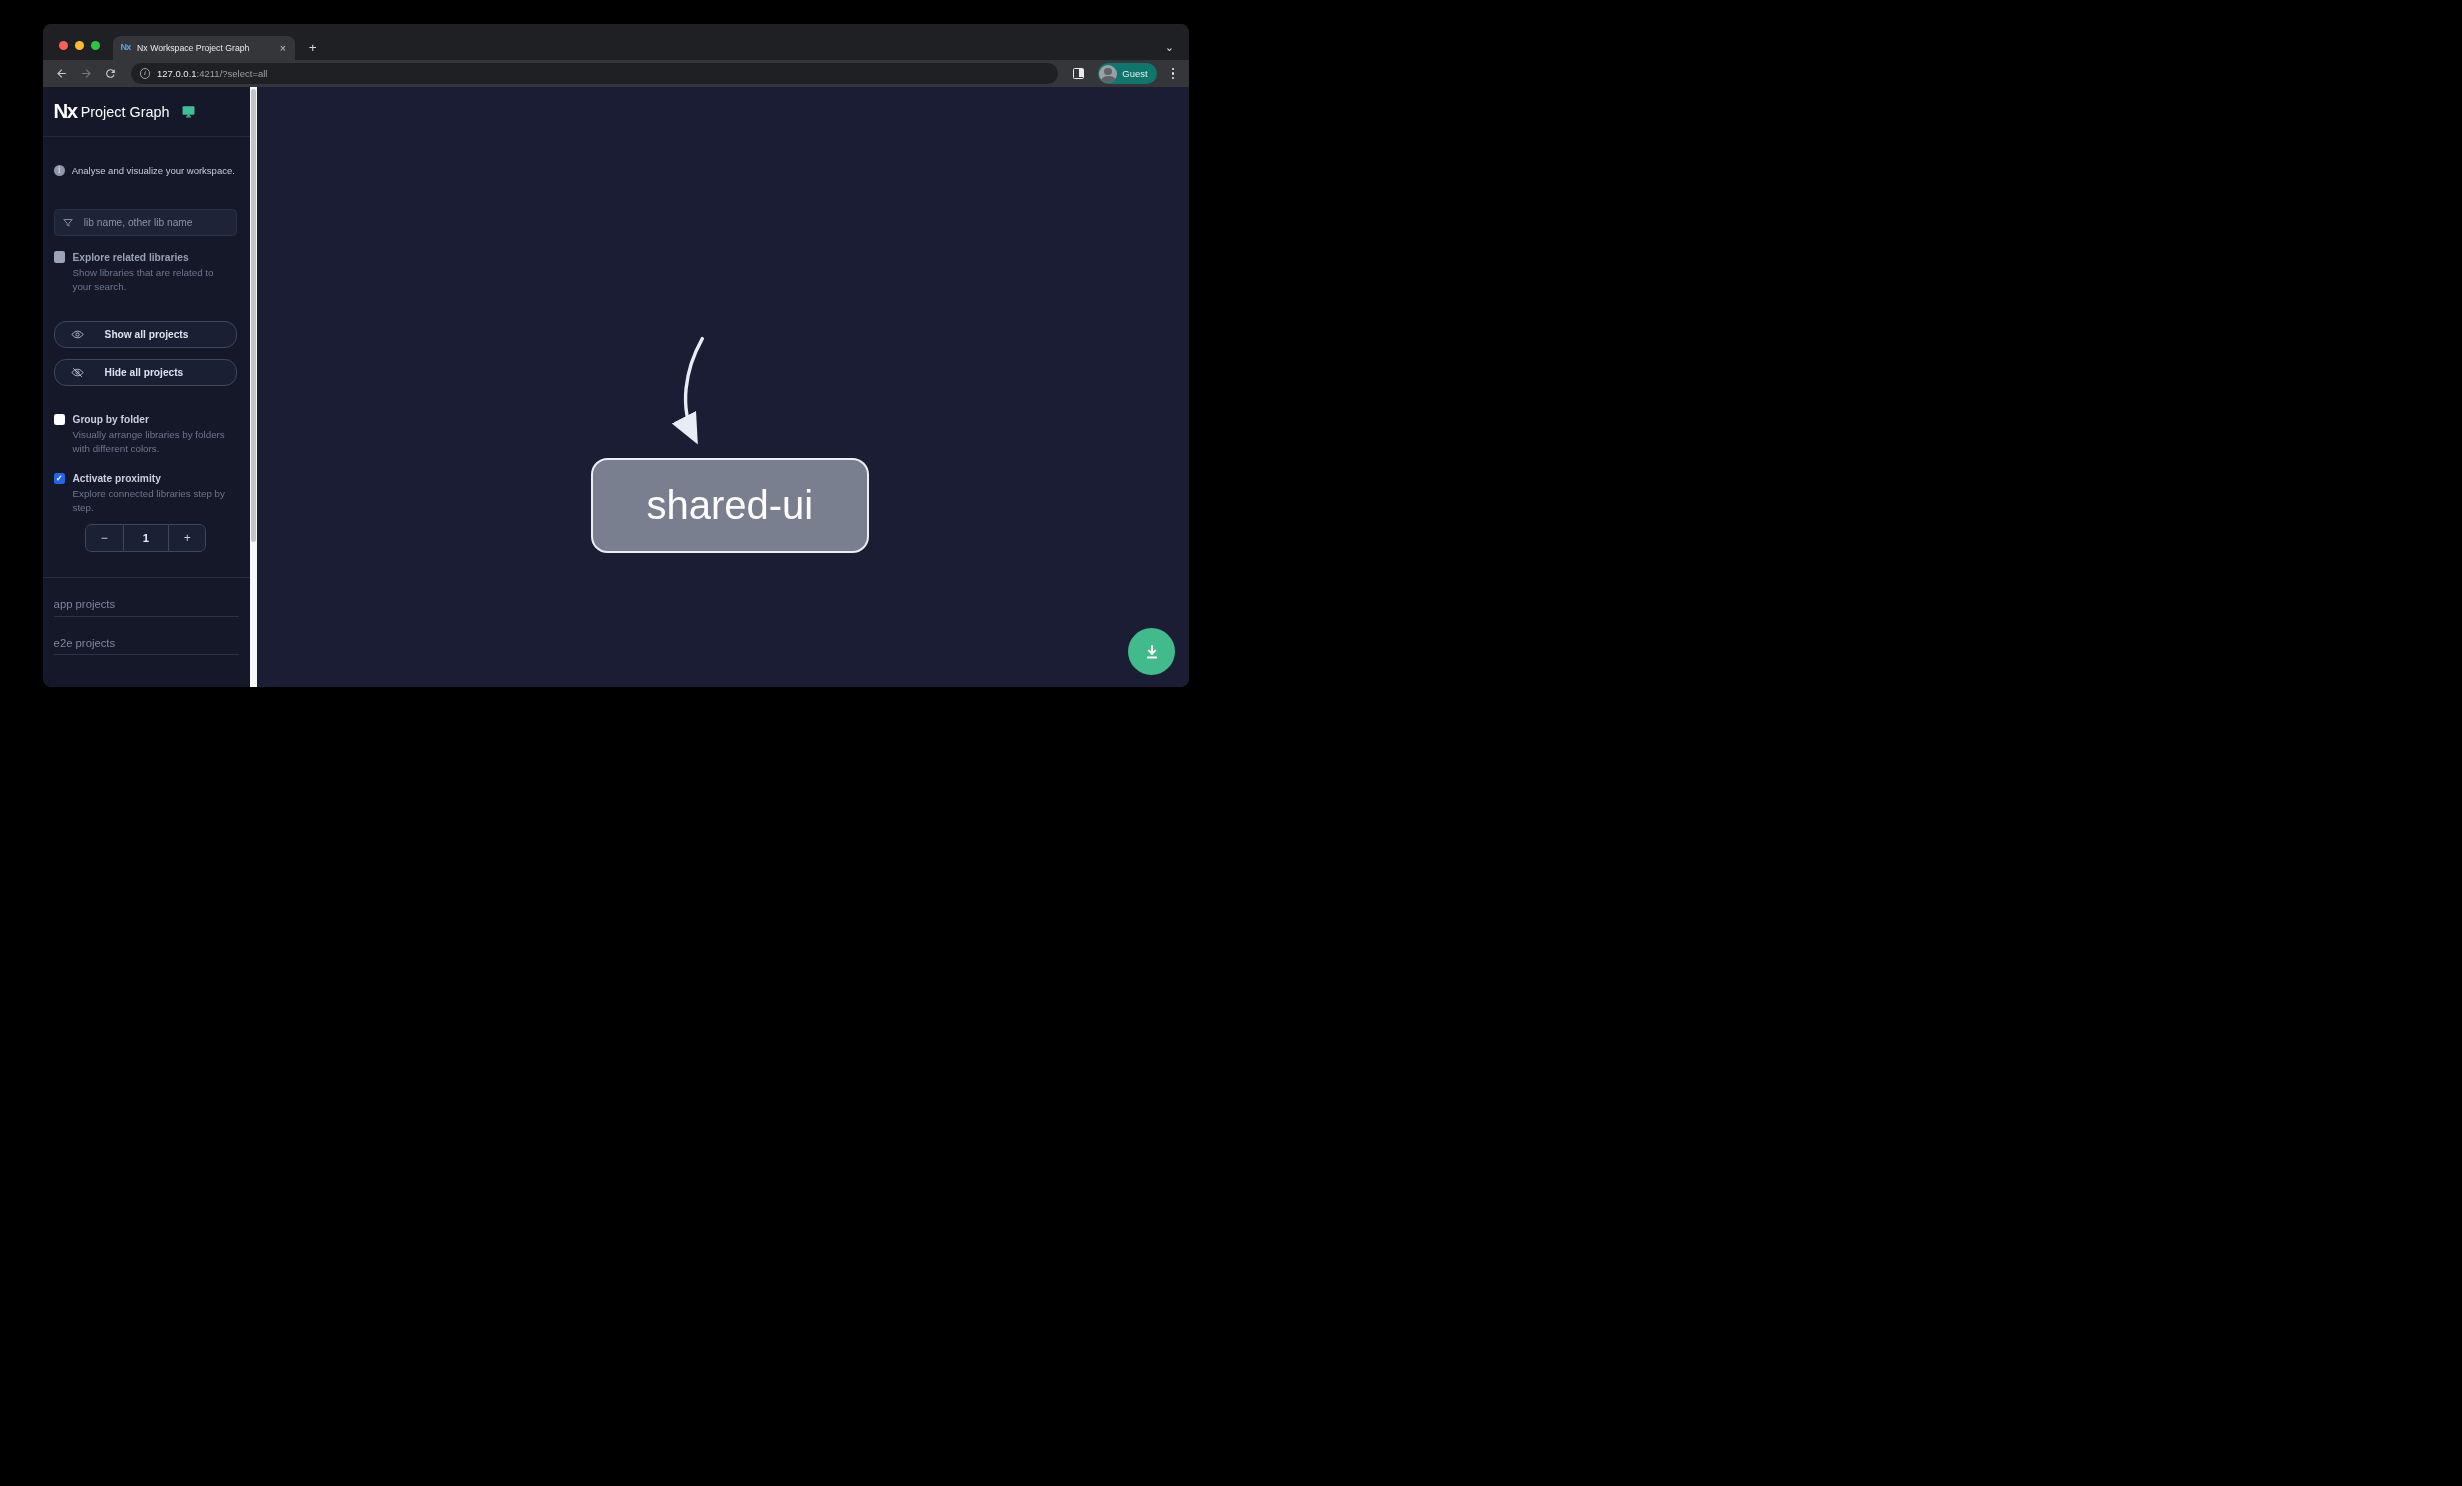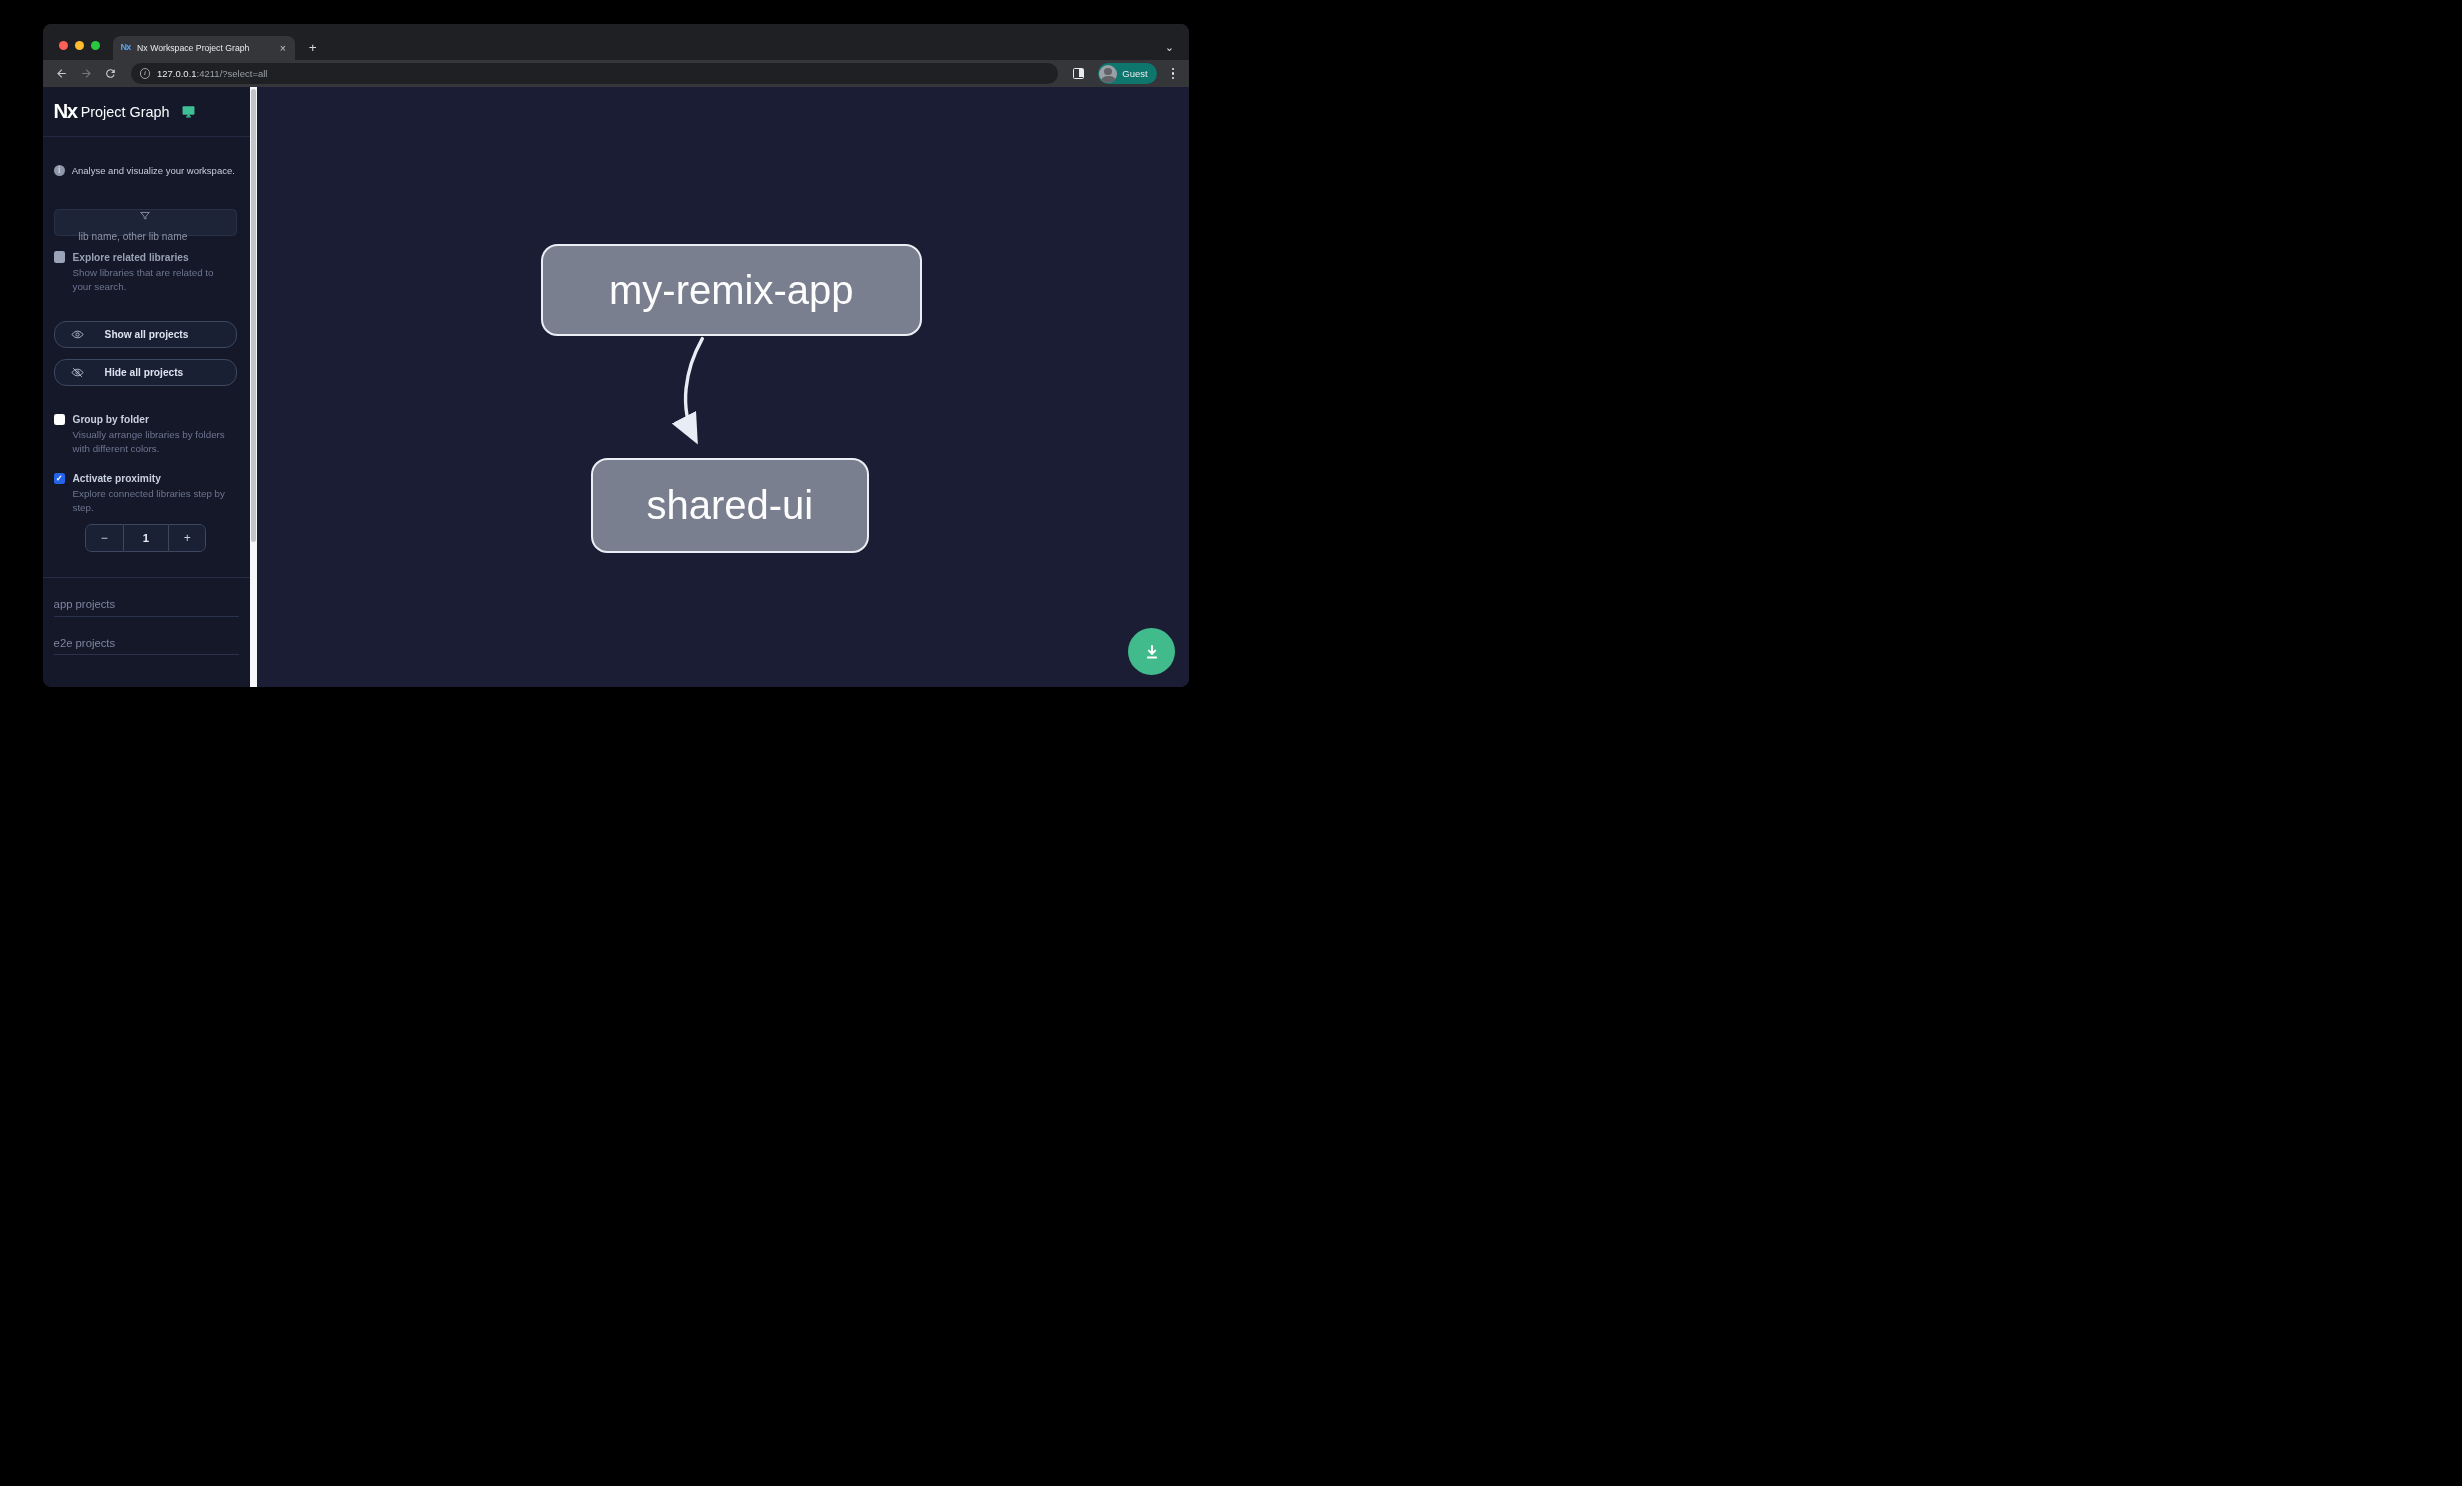--- a/index.html
+++ b/index.html
@@ -54,21 +54,21 @@
   .sb-header{height:50px;display:flex;align-items:center;padding:0 10.6px;border-bottom:0.8px solid #222941;}
   .nx-logo{color:#fff;font-weight:800;font-size:20.4px;letter-spacing:-1.5px;font-style:normal;}
   .sb-title{margin-left:4px;color:#fbfcfe;font-weight:400;font-size:14.4px;}
   .monitor-ic{margin-left:11.3px;display:flex;}
   .monitor-ic svg{width:15px;height:15px;}
   .tagline{margin:28px 10.6px 0;display:flex;align-items:center;gap:6.8px;}
   .tag-ic{width:11.3px;height:11.3px;border-radius:50%;background:#8f97ab;color:#141829;font-size:7.6px;
     font-weight:700;text-align:center;line-height:11.3px;flex:0 0 auto;font-family:"Liberation Serif", serif;}
   .tagline span{font-size:9.5px;color:#c6cdda;}
   .filter{margin:33px 10.6px 0;width:183px;height:27px;background:#1e2438;border:0.8px solid #2a3147;
-    border-radius:4.5px;display:flex;align-items:center;padding:0 7.6px;gap:7.6px;flex-direction:column;}
+    border-radius:4.5px;display:flex;align-items:center;padding:0 7.6px;gap:7.6px;}
   .filter svg{width:12px;height:12px;stroke:#9aa0b4;fill:none;stroke-width:1.6;flex:0 0 auto;}
   .filter input{flex:1;background:transparent;border:none;outline:none;color:#d7dce8;
     font-size:10.2px;min-width:0;font-family:"Liberation Sans", sans-serif;}
   .filter input::placeholder{color:#8b93a7;}
   .chkrow{display:flex;padding:0 10.6px;gap:7.6px;align-items:flex-start;}
   .chk{width:11.3px;height:11.3px;border-radius:2.3px;flex:0 0 auto;margin-top:0.8px;position:relative;}
   .chk.gray{background:#9aa3b8;}
   .chk.white{background:#fff;}
   .chk[data-checked="true"]{background:#2563eb;}
   .chk[data-checked="true"]::after{content:"✓";position:absolute;left:0;top:0;width:11.3px;height:11.3px;
@@ -248,21 +248,20 @@
 
     <main class="canvas">
       <svg class="edge-layer" viewBox="0 0 1233 794" width="932" height="600">
         <defs>
           <marker id="arrow" markerWidth="10" markerHeight="10" refX="7" refY="4" orient="auto">
             <path d="M0 0 L9 4 L0 8 z" fill="#e9ecf4"></path>
           </marker>
         </defs>
         <path d="M 589 333 C 566 374, 558 424, 579 465" stroke="#e9ecf4" stroke-width="4.5" fill="none" stroke-linecap="round" marker-end="url(#arrow)"></path>
       </svg>
-      <div class="gnode n1">my-remix-app</div>
       <div class="gnode n2">shared-ui</div>
       <div class="fab">
         <svg viewBox="0 0 24 24">
             <path d="M12 4v10"></path>
             <path d="M7.8 10.2 12 14.4l4.2-4.2"></path>
             <path d="M6.5 19.2h11"></path>
           </svg>
       </div>
     </main>
   </div>

